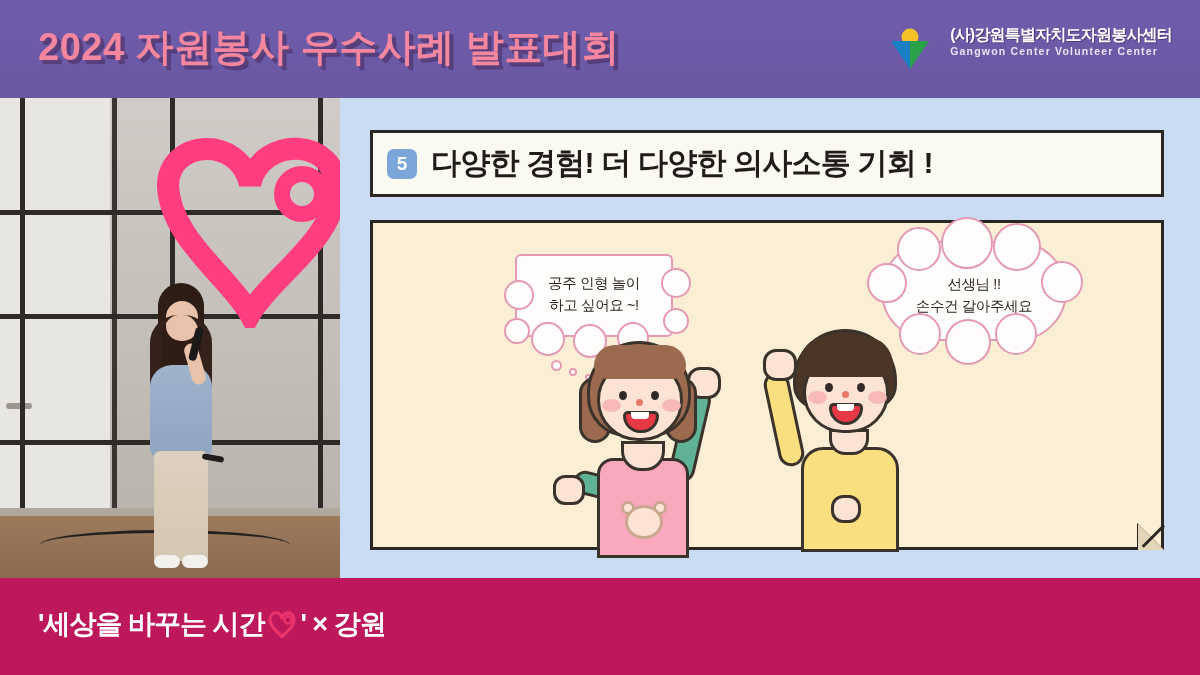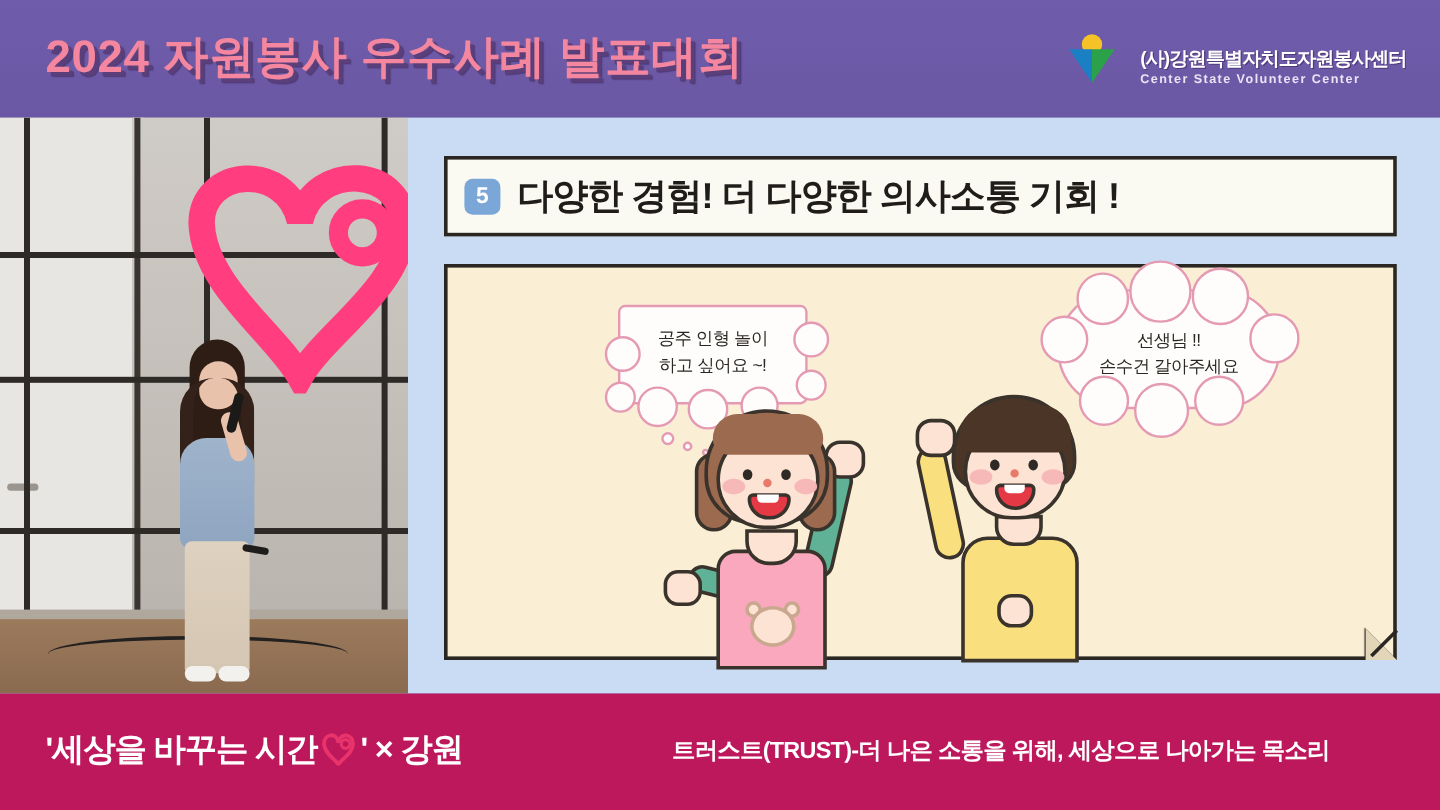--- a/index.html
+++ b/index.html
@@ -21,21 +21,21 @@
     font-size:38px; font-weight:bold; letter-spacing:0.5px;
     color:#f4879f;
     text-shadow:
       3px 3px 0 #5a3f7a,
       1px 1px 0 #7a5b93,
       4px 4px 1px rgba(40,20,60,.45);
     white-space:nowrap;
   }
   .brand {
     position:absolute; right:28px; top:27px;
-    display:flex; align-items:flex-end; gap:19px;
+    display:flex; align-items:flex-start; gap:19px;
   }
   .brand-mark { width:42px; height:44px; position:relative; flex:0 0 auto; }
   .brand-text { display:flex; flex-direction:column; line-height:1; }
   .brand-ko {
     font-size:16px; font-weight:bold; color:#ffffff;
     letter-spacing:-0.8px; white-space:nowrap;
     text-shadow:1px 1px 0 rgba(60,35,90,.6);
   }
   .brand-en {
     font-size:10.5px; font-weight:bold; color:#e9e3f4;
@@ -242,21 +242,21 @@
       <div class="brand-mark">
         <svg viewBox="0 0 42 44" width="42" height="44" aria-hidden="true">
           <circle cx="21" cy="10" r="8.5" fill="#f5c328"></circle>
           <path d="M2 14 L21 14 L21 42 Z" fill="#1b7fc4"></path>
           <path d="M40 14 L21 14 L21 42 Z" fill="#2ba24a"></path>
           <path d="M2 14 L40 14 L21 42 Z" fill="none"></path>
         </svg>
       </div>
       <div class="brand-text">
         <div class="brand-ko">(사)강원특별자치도자원봉사센터</div>
-        <div class="brand-en">Center State Volunteer Center</div>
+        <div class="brand-en">Gangwon Center Volunteer Center</div>
       </div>
     </div>
   </div>
 
   <div class="video">
     <div class="v-wallL"></div>
     <div class="v-wall"></div>
     <div class="v-doorframe"></div>
     <div class="v-handle"></div>
 
@@ -385,16 +385,15 @@
       <span>'세상을 바꾸는 시간</span>
       <span class="f-heart">
         <svg viewBox="0 0 30 28" width="30" height="28" aria-hidden="true">
           <path d="M3 10 C3 1, 14 0, 15 9 C16 0, 28 1, 27 11
                    C26 19, 18 22, 15 27 C12 22, 4 19, 3 10 Z" fill="none" stroke="#e8336b" stroke-width="3.2" stroke-linecap="round"></path>
           <circle cx="21" cy="10" r="3.6" fill="none" stroke="#e8336b" stroke-width="2.6"></circle>
         </svg>
       </span>
       <span>' × 강원</span>
     </div>
-    <div class="f-right">트러스트(TRUST)-더 나은 소통을 위해, 세상으로 나아가는 목소리</div>
   </div>
 
 </div>
 
 </body></html>

